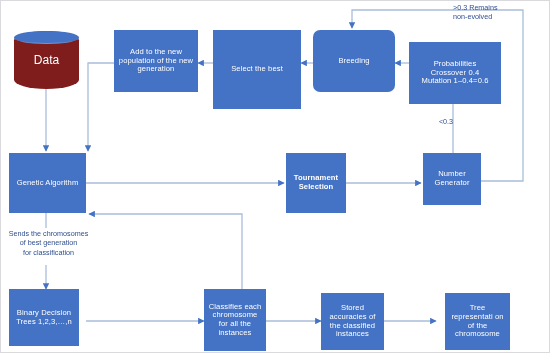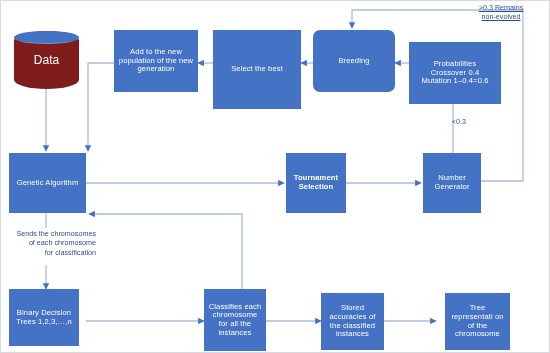--- a/index.html
+++ b/index.html
@@ -45,24 +45,24 @@
     background:#4472C4;
     border-bottom:1px solid #6f96d6;
     box-sizing:border-box;
   }
   .cyl .cap{position:relative;z-index:2;}
 
   .note{
     position:absolute;
     color:#2F4E8F;
     font-size:7.2px;
-    text-align:right;
+    text-align:center;
     line-height:1.3;
   }
-  .note.right{text-align:center;text-decoration:underline;}
+  .note.right{text-align:left;}
 </style>
 </head>
 <body>
 
 <div id="canvas">
 
   <svg class="wires" viewBox="0 0 550 353" xmlns="http://www.w3.org/2000/svg">
     <defs>
       <marker id="ah" viewBox="0 0 10 10" refX="9" refY="5" markerWidth="5" markerHeight="5" orient="auto-start-reverse">
         <path d="M 0 0 L 10 5 L 0 10 z" fill="#4472C4"></path>
@@ -124,21 +124,21 @@
   </div>
 
   <div class="node" style="left:8px;top:152px;width:77px;height:60px;">
     <span>Genetic Algorithm</span>
   </div>
 
   <div class="node" style="left:285px;top:152px;width:60px;height:60px;font-weight:bold;">
     <span>Tournament Selection</span>
   </div>
 
-  <div class="node" style="left:422px;top:152px;width:58px;height:60px;">
+  <div class="node" style="left:422px;top:152px;width:58px;height:52px;">
     <span>Number Generator</span>
   </div>
 
   <div class="node" style="left:8px;top:288px;width:70px;height:57px;">
     <span>Binary Decision Trees 1,2,3,…,n</span>
   </div>
 
   <div class="node" style="left:320px;top:292px;width:63px;height:57px;">
     <span>Stored accuracies of the classified instances</span>
   </div>
@@ -155,17 +155,17 @@
     <div>&gt;0.3 Remains</div>
     <div>non-evolved</div>
   </div>
 
   <div class="note" style="left:425px;top:116px;width:40px;">
     <div>&lt;0.3</div>
   </div>
 
   <div class="note" style="left:0px;top:228px;width:95px;">
     <div>Sends the chromosomes</div>
-    <div>of each chromosome</div>
+    <div>of best generation</div>
     <div>for classification</div>
   </div>
 
 </div>
 
 </body></html>

